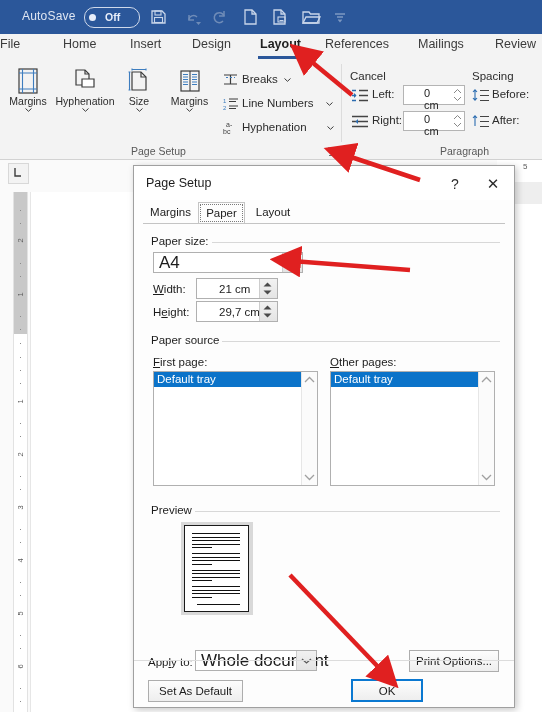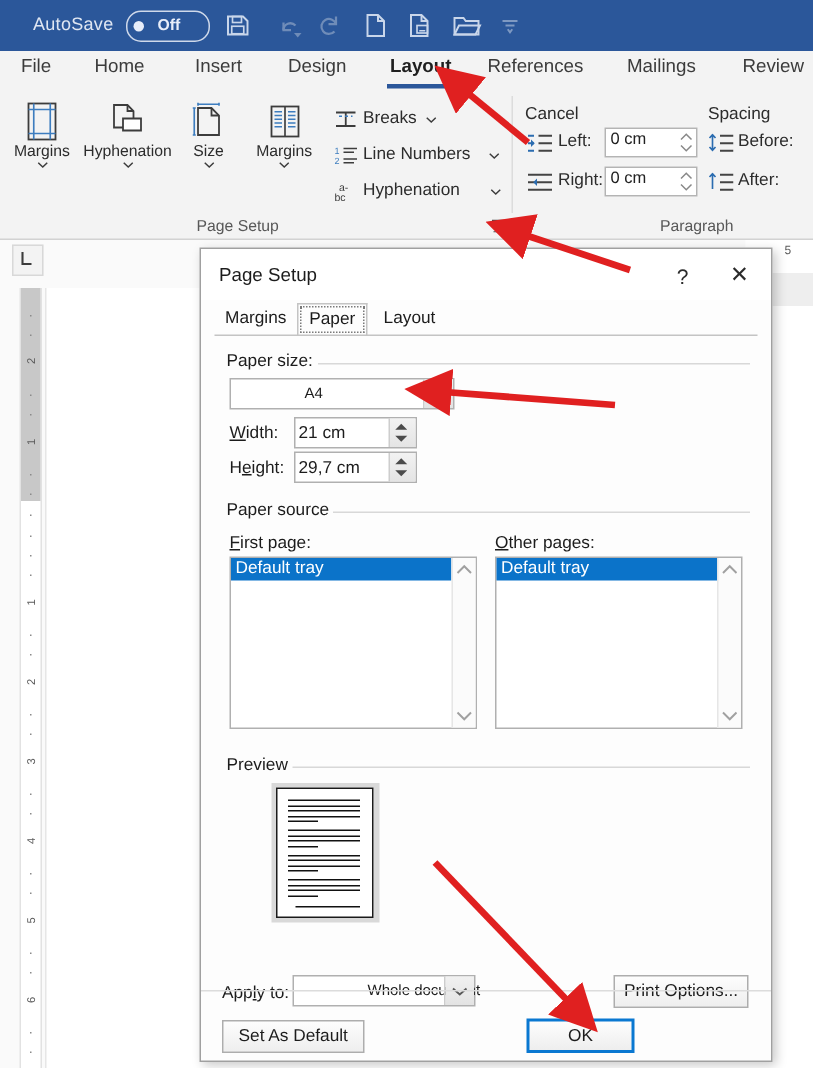--- a/index.html
+++ b/index.html
@@ -67,21 +67,21 @@
   .smallrow{position:absolute;}
   .smallrow .txt{
     position:absolute;left:20px;top:1px;font-size:11.5px;color:#2c2c2c;white-space:nowrap;
   }
   .dlg-launcher{
     position:absolute;width:11px;height:11px;
   }
   .ind-lbl{position:absolute;font-size:11.5px;color:#2c2c2c;white-space:nowrap;}
   .spinbox{
     position:absolute;background:#fff;border:1px solid #b4b4b4;
-    font-size:11px;color:#222;padding:1px 3px;box-sizing:border-box;
+    font-size:11px;color:#222;padding:1px 20px;box-sizing:border-box;
   }
 
   
   #docarea{
     position:absolute;left:0;top:160px;width:542px;height:552px;background:#fafafa;
   }
   #tabstop-box{
     position:absolute;left:8px;top:3px;width:19px;height:19px;
     background:#f3f3f3;border:1px solid #d8d8d8;
   }
@@ -153,33 +153,33 @@
   .gframe-lbl{position:absolute;font-size:11.5px;color:#1c1c1c;background:#fdfdfd;padding:0 3px;}
 
   .flbl{position:absolute;font-size:11.5px;color:#1c1c1c;white-space:nowrap;}
   .u{text-decoration:underline;}
 
   .combo{
     position:absolute;background:#fff;border:1px solid #b0b0b0;box-sizing:border-box;
   }
   .combo .val{
     position:absolute;left:5px;top:50%;transform:translateY(-50%);
-    font-size:10px;color:#1c1c1c;white-space:nowrap;margin-left:44px;
+    font-size:17px;color:#1c1c1c;white-space:nowrap;
   }
   .combo .btn{
     position:absolute;right:0px;top:0px;bottom:0px;width:19px;
     background:linear-gradient(#f1f1f1,#e3e3e3);border-left:1px solid #cdcdcd;
   }
   .combo .btn svg{position:absolute;left:4px;top:50%;margin-top:-3px;}
 
   .numbox{
     position:absolute;background:#fff;border:1px solid #b0b0b0;box-sizing:border-box;
   }
   .numbox .val{
-    position:absolute;left:2px;top:50%;transform:translateY(-50%);
+    position:absolute;left:22px;top:50%;transform:translateY(-50%);
     font-size:11.5px;color:#1c1c1c;white-space:nowrap;text-align:center;
   }
   .numbox .spin{
     position:absolute;right:0;top:0;bottom:0;width:17px;
     background:linear-gradient(#f2f2f2,#e4e4e4);border-left:1px solid #cdcdcd;
   }
 
   .listbox{
     position:absolute;background:#fff;border:1px solid #b0b0b0;box-sizing:border-box;
   }
@@ -270,21 +270,21 @@
       </svg>
   </div>
   <div class="qat" style="left:332px;">
     <svg width="16" height="20" viewBox="0 0 16 20">
         <path d="M3 7h10M5 10h6M6.5 12.5l1.5 2 1.5-2" fill="none" stroke="#7e99c2" stroke-width="1.3"></path>
       </svg>
   </div>
 </div>
 
 <div id="ribbon-tabs">
-  <div class="rtab" style="left:14px;">File</div>
+  <div class="rtab" style="left:0;">File</div>
   <div class="rtab" style="left:63px;">Home</div>
   <div class="rtab" style="left:130px;">Insert</div>
   <div class="rtab" style="left:192px;">Design</div>
   <div class="rtab active" style="left:260px;">Layout</div>
   <div class="rtab" style="left:325px;">References</div>
   <div class="rtab" style="left:418px;">Mailings</div>
   <div class="rtab" style="left:495px;">Review</div>
   <div id="tab-underline" style="left:258px;width:48px;"></div>
 </div>
 

